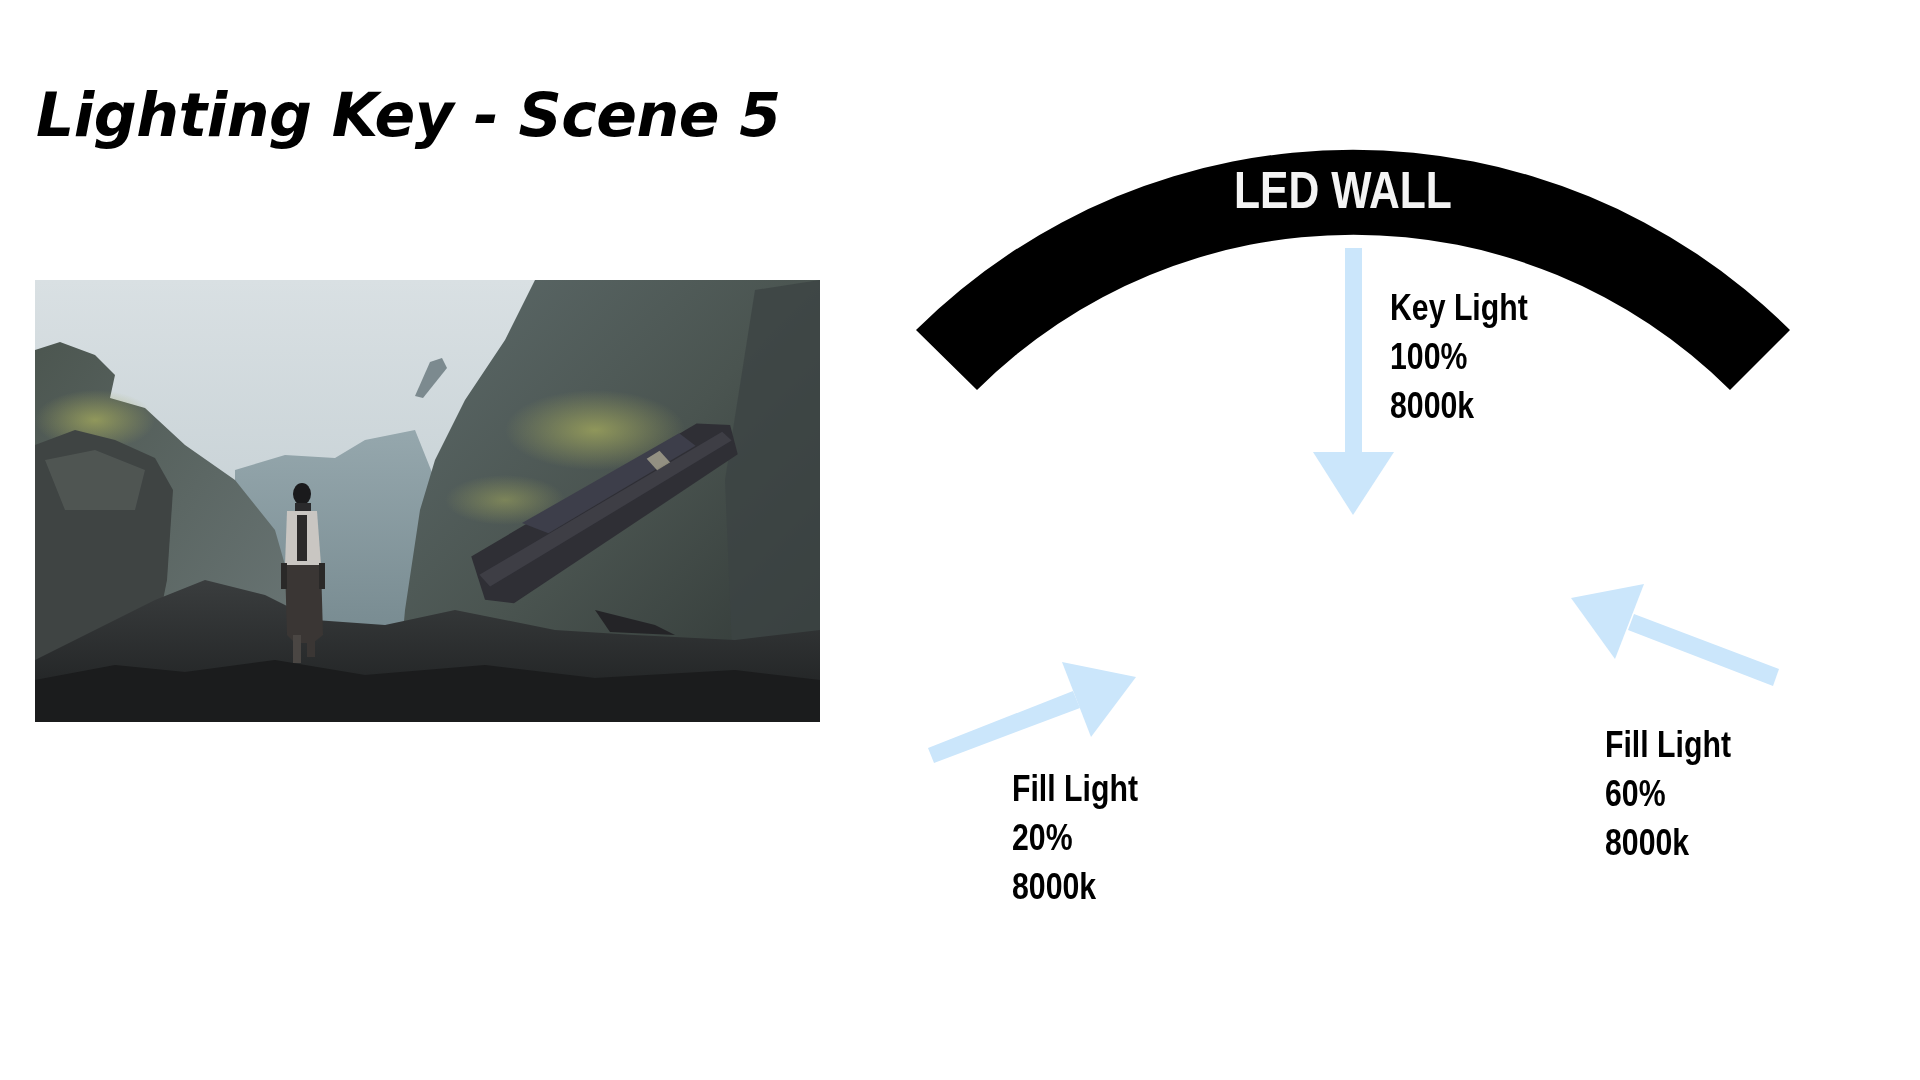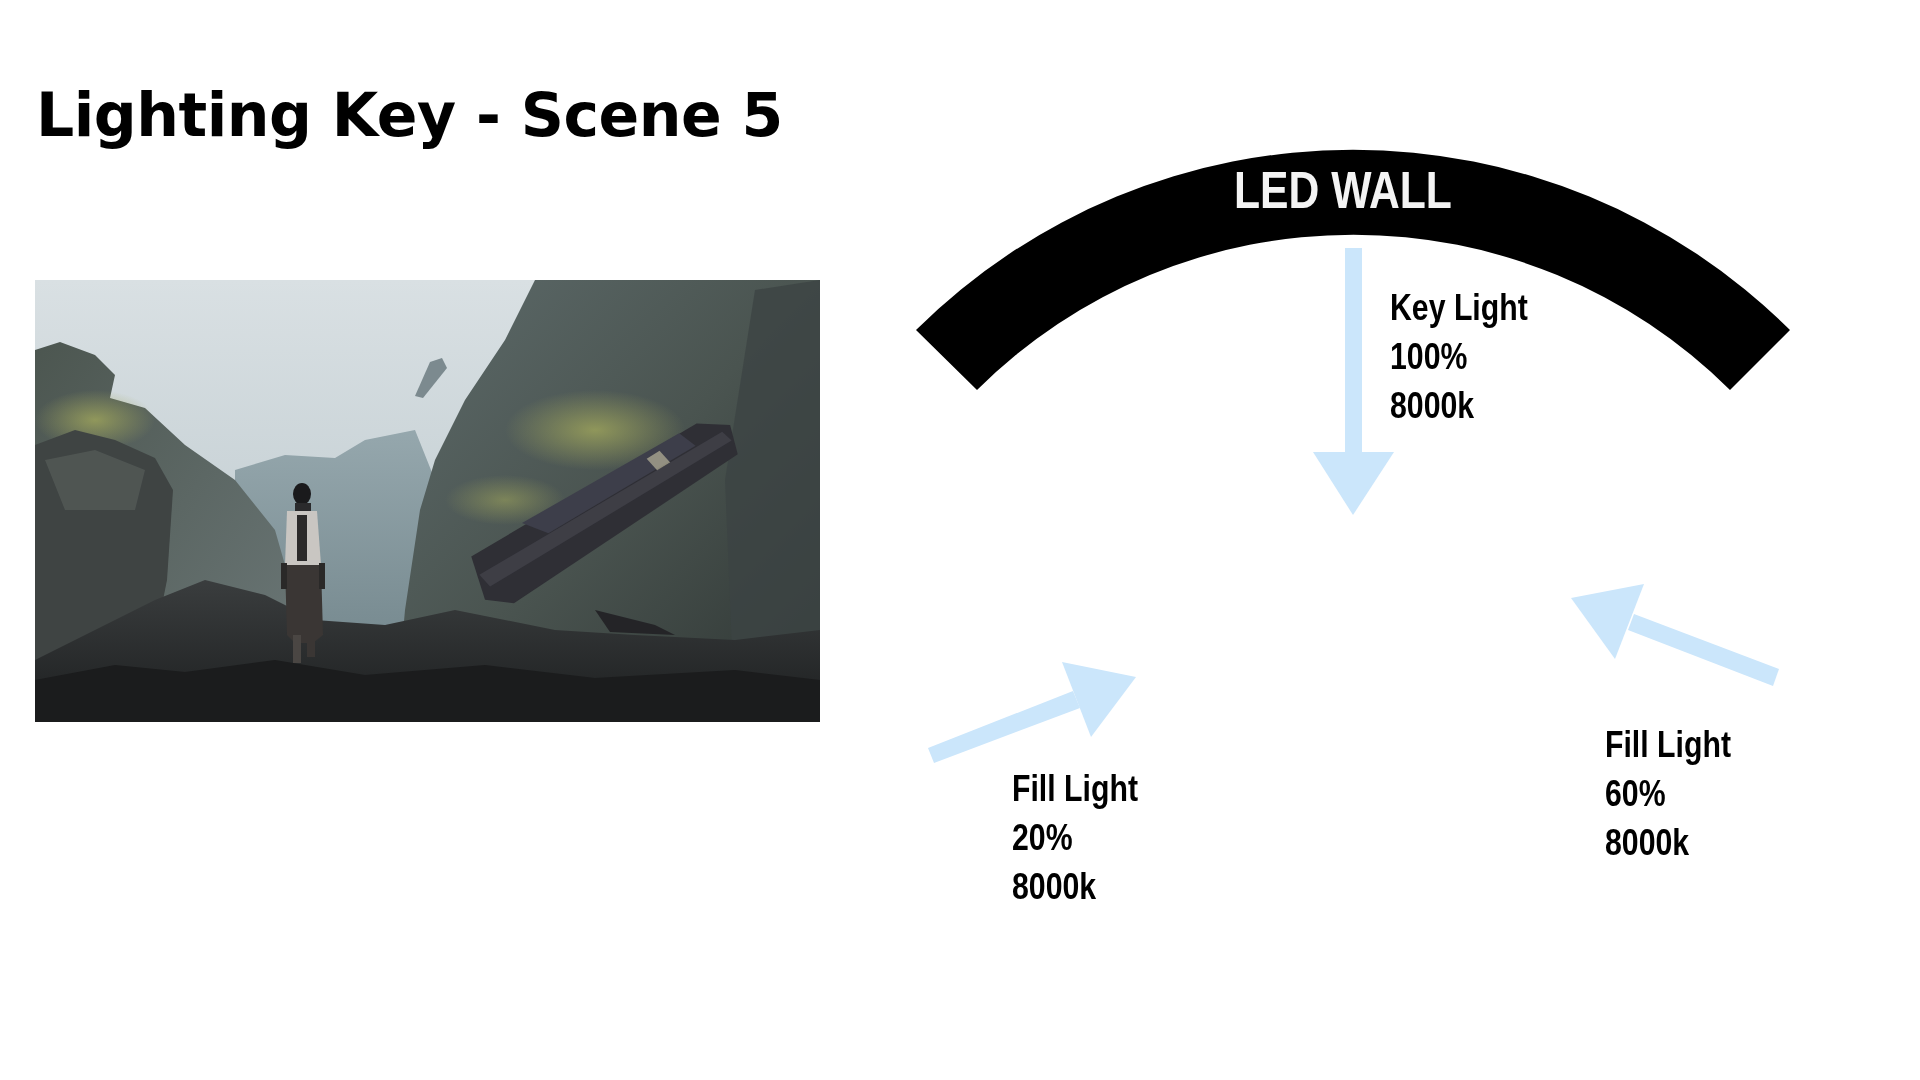--- a/index.html
+++ b/index.html
@@ -19,20 +19,21 @@
       position: absolute;
       left: 36px;
       top: 79px;
       margin: 0;
       font-family: "DejaVu Sans", sans-serif;
       font-weight: bold;
       font-size: 60px;
       line-height: 72px;
       letter-spacing: -0.5px;
       white-space: nowrap;
+      font-style: italic;
     }
     .photo {
       position: absolute;
       left: 35px;
       top: 280px;
       width: 785px;
       height: 442px;
       overflow: hidden;
     }
     .photo svg { display: block; }

